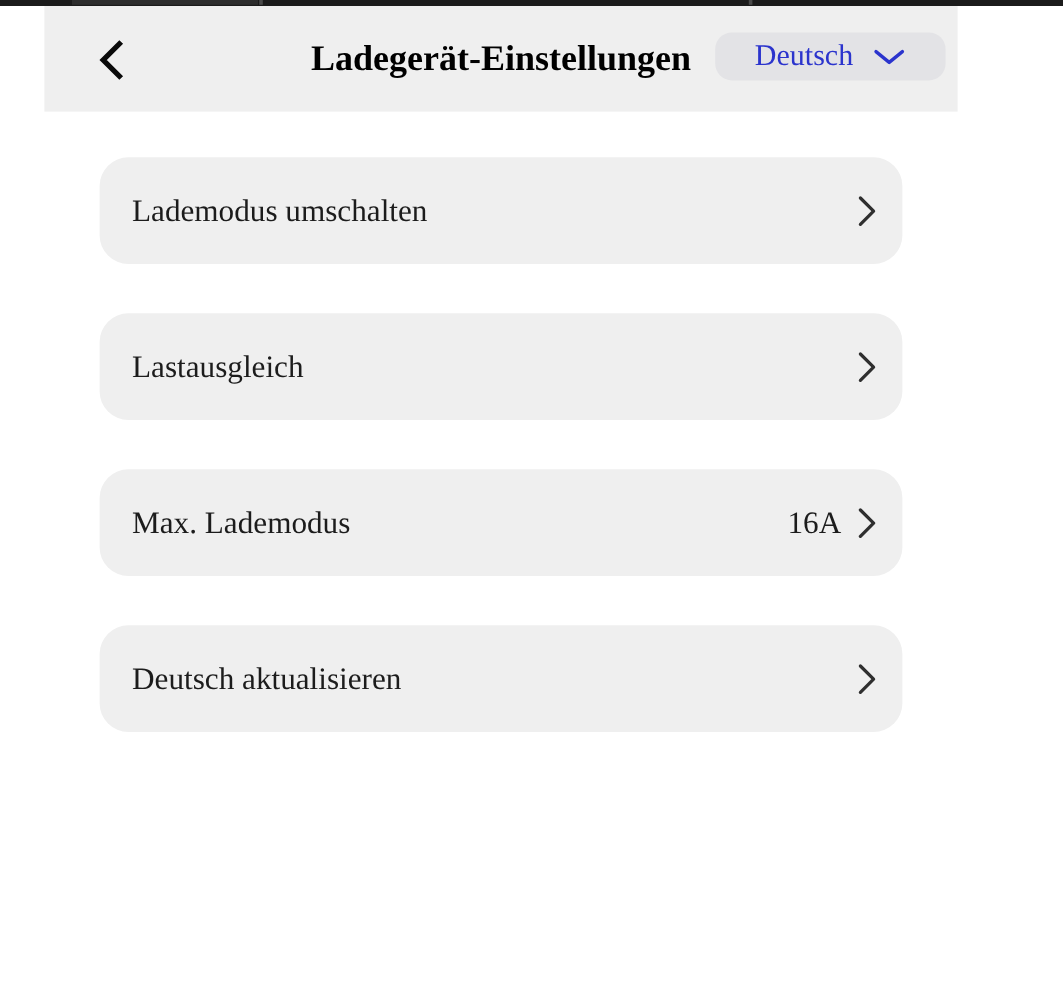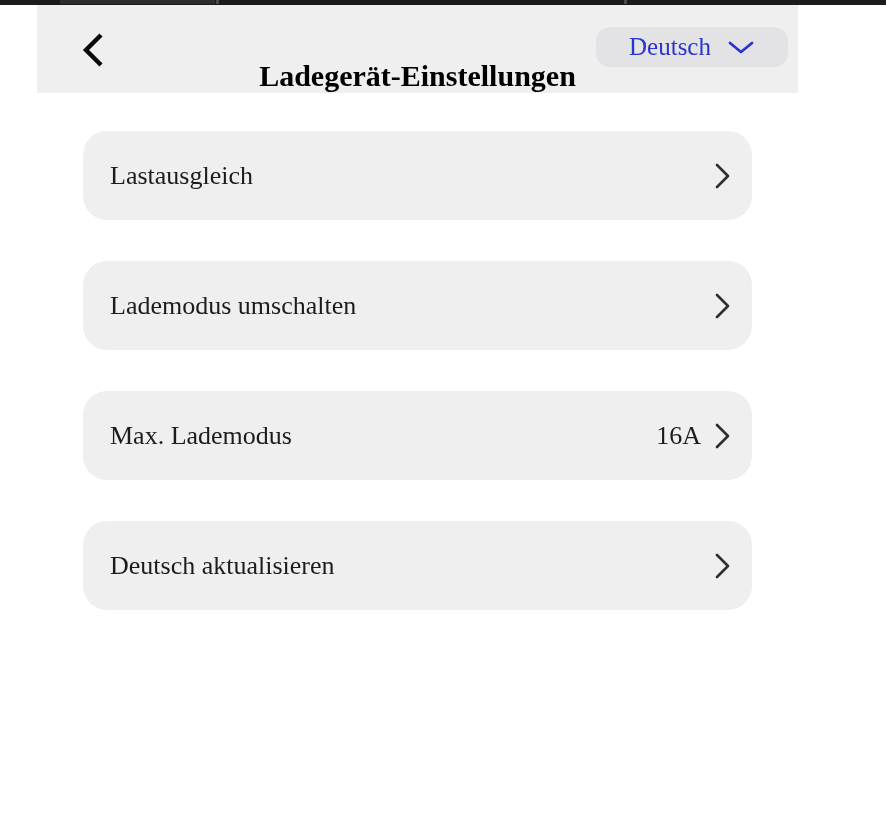--- a/index.html
+++ b/index.html
@@ -65,21 +65,20 @@
   .title {
     position: absolute;
     left: 0; top: 0;
     width: 100%; height: 88px;
     line-height: 88px;
     text-align: center;
     font-size: 30px;
     font-weight: bold;
     color: #000000;
     pointer-events: none;
-    margin-top: 27px;
   }
   .lang-pill {
     position: absolute;
     right: 10px; top: 22px;
     width: 192px; height: 40px;
     border-radius: 14px;
     background: #e3e3e6;
     border: none;
     cursor: pointer;
     display: flex;
@@ -159,40 +158,40 @@
         <svg width="28" height="15" viewBox="0 0 28 15">
           <polyline points="3,3 14,12 25,3" fill="none" stroke="#2b34cd" stroke-width="2.8" stroke-linecap="round" stroke-linejoin="round"></polyline>
         </svg>
       </span>
     </button>
   </div>
 
   <div class="list">
 
     <div class="card">
+      <span class="card-label">Lademodus umschalten</span>
+      <span class="card-value"></span>
+      <span class="chev-icon">
+        <svg width="17" height="28" viewBox="0 0 17 28">
+          <polyline points="3,3 14,14 3,25" fill="none" stroke="#2f2f2f" stroke-width="2.7" stroke-linecap="round" stroke-linejoin="round"></polyline>
+        </svg>
+      </span>
+    </div>
+
+    <div class="card">
       <span class="card-label">Lastausgleich</span>
       <span class="card-value"></span>
       <span class="chev-icon">
         <svg width="17" height="28" viewBox="0 0 17 28">
           <polyline points="3,3 14,14 3,25" fill="none" stroke="#2f2f2f" stroke-width="2.7" stroke-linecap="round" stroke-linejoin="round"></polyline>
         </svg>
       </span>
     </div>
 
     <div class="card">
-      <span class="card-label">Lademodus umschalten</span>
-      <span class="card-value"></span>
-      <span class="chev-icon">
-        <svg width="17" height="28" viewBox="0 0 17 28">
-          <polyline points="3,3 14,14 3,25" fill="none" stroke="#2f2f2f" stroke-width="2.7" stroke-linecap="round" stroke-linejoin="round"></polyline>
-        </svg>
-      </span>
-    </div>
-
-    <div class="card">
       <span class="card-label">Max. Lademodus</span>
       <span class="card-value">16A</span>
       <span class="chev-icon">
         <svg width="17" height="28" viewBox="0 0 17 28">
           <polyline points="3,3 14,14 3,25" fill="none" stroke="#2f2f2f" stroke-width="2.7" stroke-linecap="round" stroke-linejoin="round"></polyline>
         </svg>
       </span>
     </div>
 
     <div class="card">

